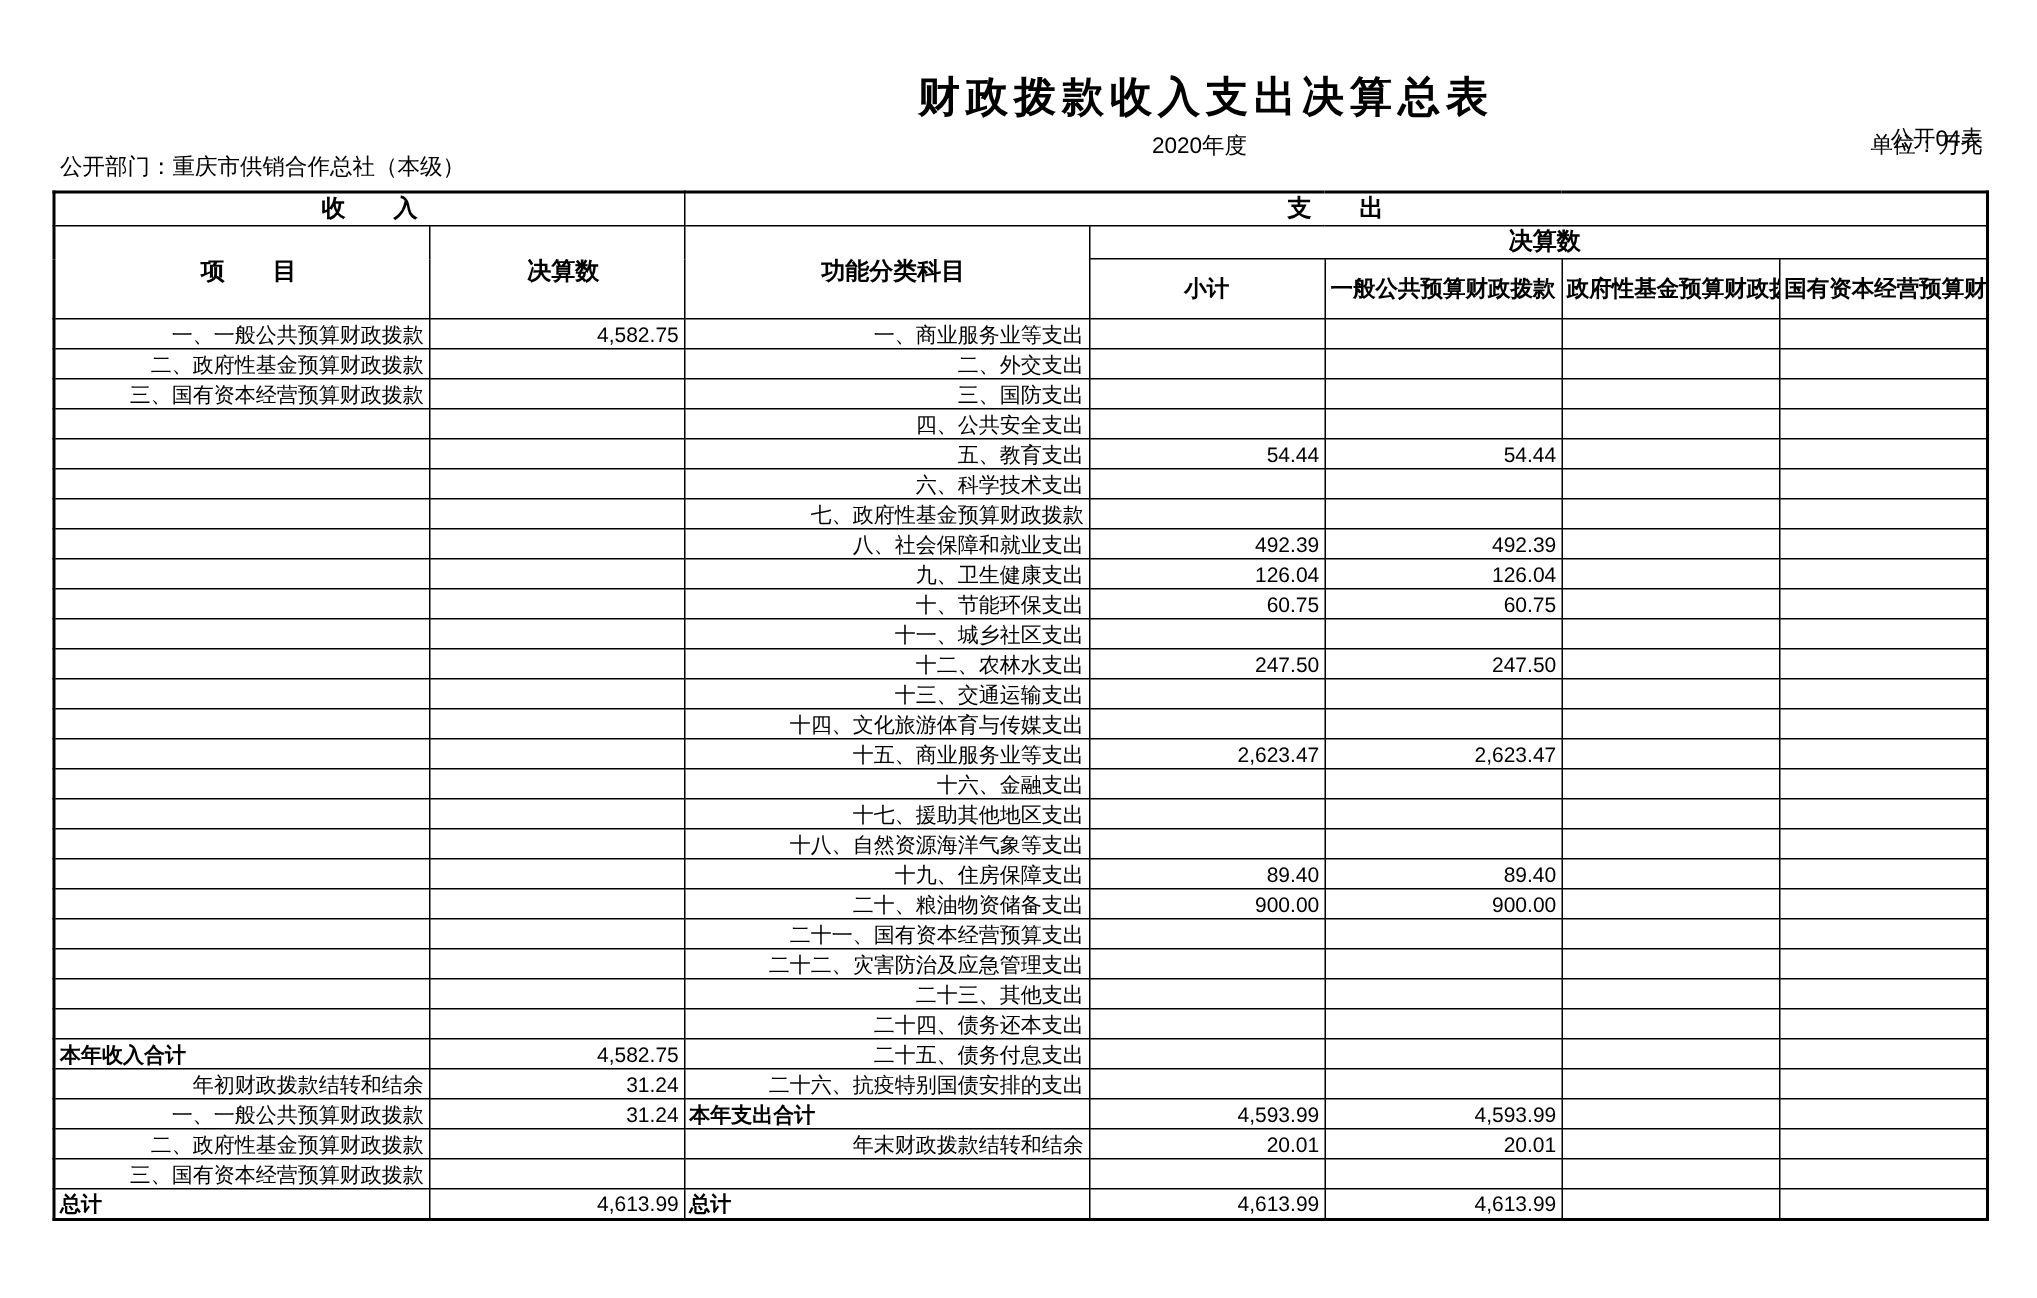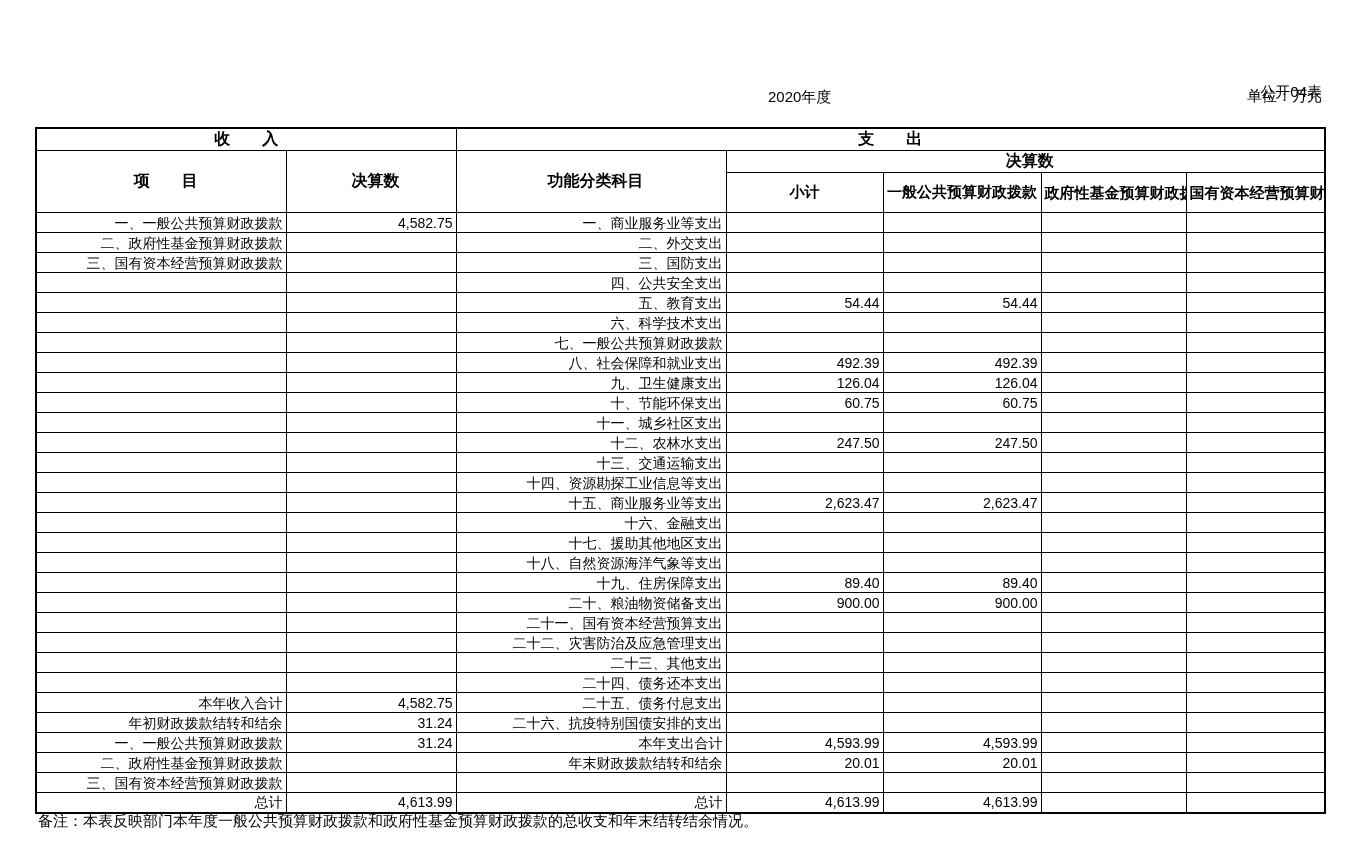--- a/index.html
+++ b/index.html
@@ -54,33 +54,35 @@
   tr.h-section-row th { height: 19px; font-size: 16px; }
   tr.h-final-row th { height: 20px; padding-left: 12px; }
   tr.h-cols-row th { height: 40px; font-size: 15px; }
   th.wrap { white-space: normal; line-height: 1.15; }
 
   table.fiscal td {
     height: 20px; font-size: 14px; line-height: 18px;
   }
   td.c-item { text-align: right; }
   td.c-num  { text-align: right; }
-  td.bold   { font-weight: normal; text-align: right; font-size: 15px; }
+  td.bold   { font-weight: bold; text-align: left; font-size: 15px; }
 
   .note {
     position: absolute; left: 38px; top: 812px;
     font-size: 15px; white-space: nowrap;
   }
 </style>
 </head>
 <body>
 
 <div class="page">
 
+  <div class="title">财政拨款收入支出决算总表</div>
   <div class="table-code">公开04表</div>
+  <div class="dept">公开部门：重庆市供销合作总社（本级）</div>
   <div class="period">2020年度</div>
   <div class="unit">单位：万元</div>
 
   <table class="fiscal">
     <colgroup>
       <col style="width:250px">
       <col style="width:170px">
       <col style="width:270px">
       <col style="width:157px">
       <col style="width:158px">
@@ -156,21 +158,21 @@
           <td class="c-num"></td>
           <td class="c-item">六、科学技术支出</td>
           <td class="c-num"></td>
           <td class="c-num"></td>
           <td class="c-num"></td>
           <td class="c-num"></td>
         </tr>
         <tr>
           <td class="c-item"></td>
           <td class="c-num"></td>
-          <td class="c-item">七、一般公共预算财政拨款</td>
+          <td class="c-item">七、政府性基金预算财政拨款</td>
           <td class="c-num"></td>
           <td class="c-num"></td>
           <td class="c-num"></td>
           <td class="c-num"></td>
         </tr>
         <tr>
           <td class="c-item"></td>
           <td class="c-num"></td>
           <td class="c-item">八、社会保障和就业支出</td>
           <td class="c-num">492.39</td>
@@ -219,21 +221,21 @@
           <td class="c-num"></td>
           <td class="c-item">十三、交通运输支出</td>
           <td class="c-num"></td>
           <td class="c-num"></td>
           <td class="c-num"></td>
           <td class="c-num"></td>
         </tr>
         <tr>
           <td class="c-item"></td>
           <td class="c-num"></td>
-          <td class="c-item">十四、资源勘探工业信息等支出</td>
+          <td class="c-item">十四、文化旅游体育与传媒支出</td>
           <td class="c-num"></td>
           <td class="c-num"></td>
           <td class="c-num"></td>
           <td class="c-num"></td>
         </tr>
         <tr>
           <td class="c-item"></td>
           <td class="c-num"></td>
           <td class="c-item">十五、商业服务业等支出</td>
           <td class="c-num">2,623.47</td>
@@ -372,15 +374,14 @@
           <td class="c-num">4,613.99</td>
           <td class="c-item bold">总计</td>
           <td class="c-num">4,613.99</td>
           <td class="c-num">4,613.99</td>
           <td class="c-num"></td>
           <td class="c-num"></td>
         </tr>
       </tbody>
   </table>
 
-  <div class="note">备注：本表反映部门本年度一般公共预算财政拨款和政府性基金预算财政拨款的总收支和年末结转结余情况。</div>
 
 </div>
 
 </body></html>

